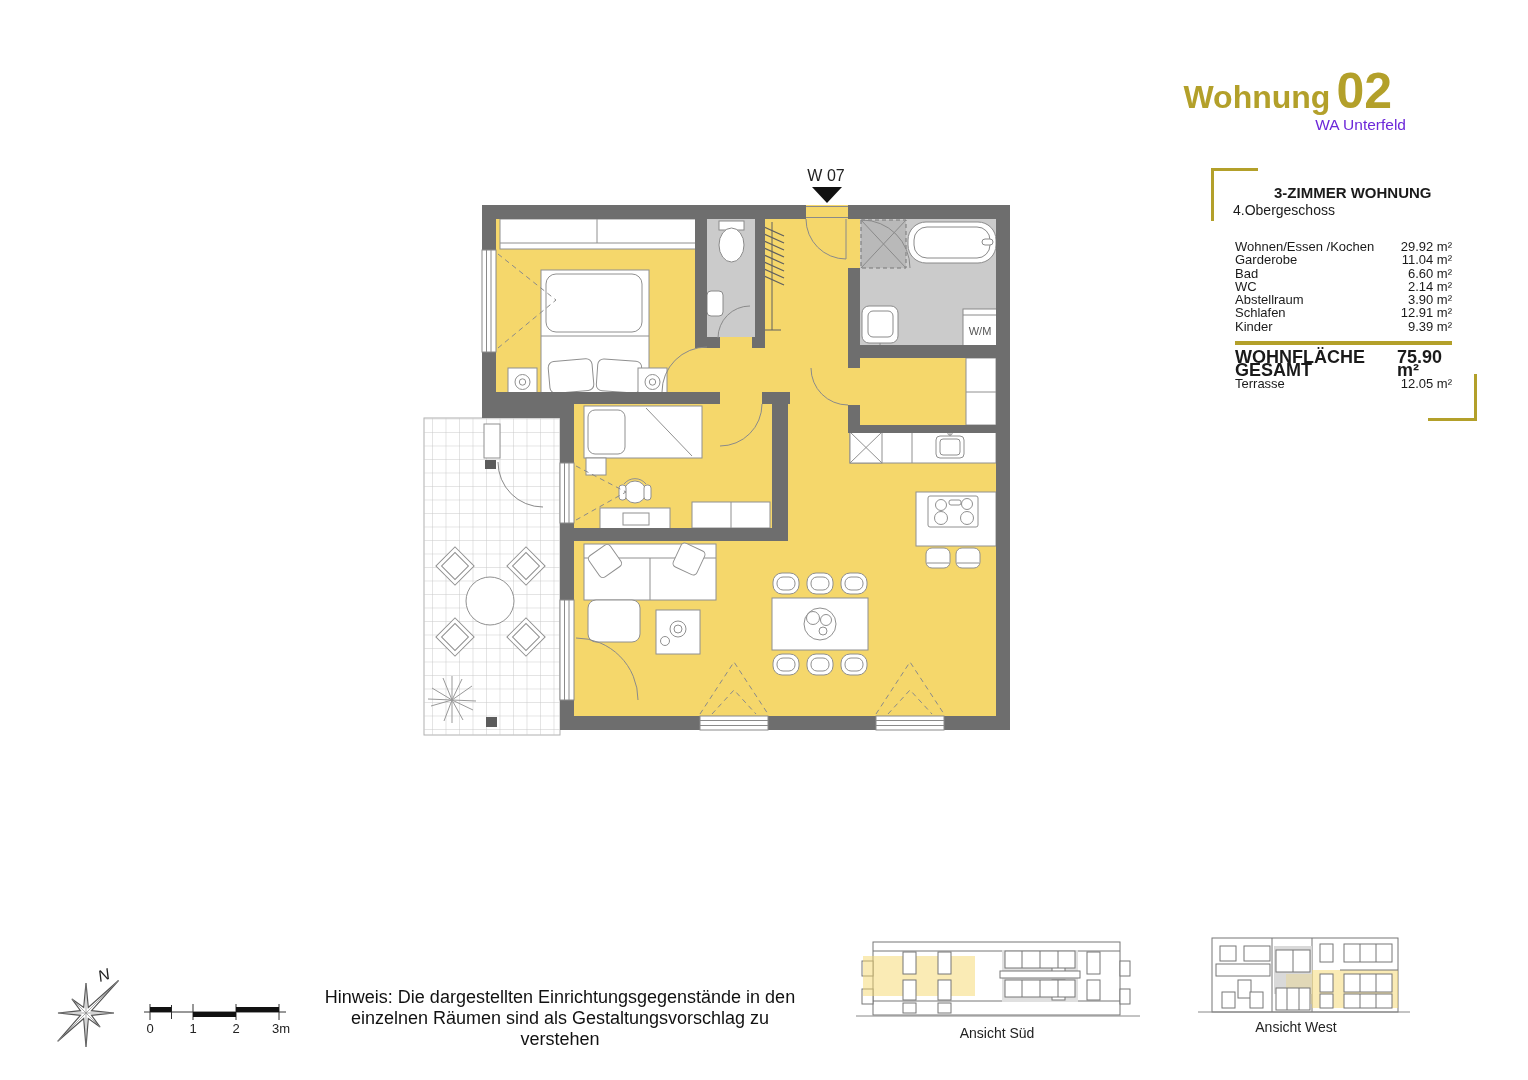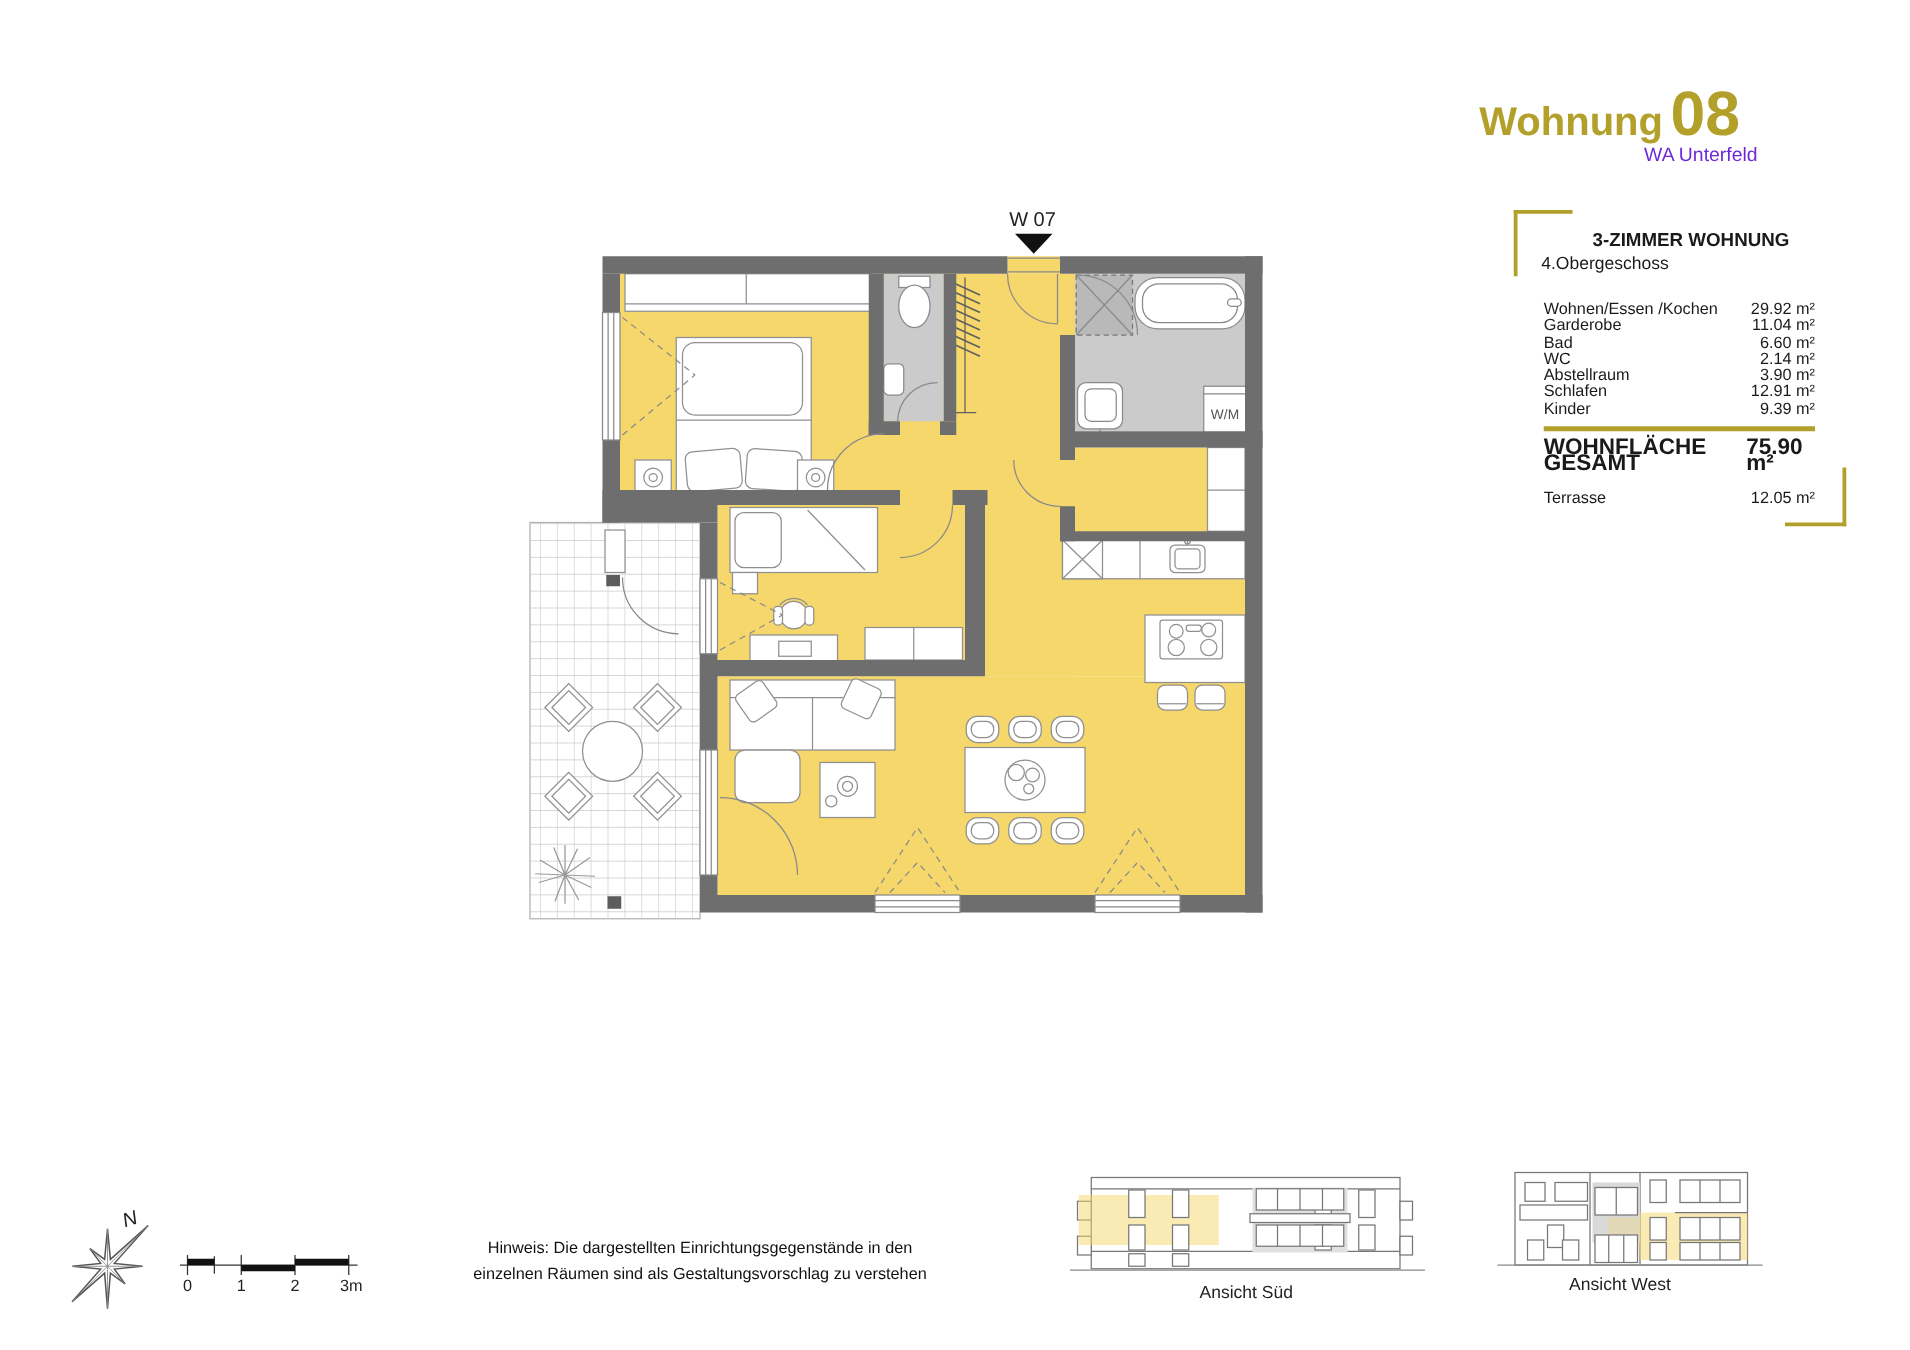--- a/index.html
+++ b/index.html
@@ -16,33 +16,33 @@
   .bracket-tl{position:absolute;left:1211px;top:168px;width:44px;height:50px;
       border-left:3.5px solid #B3A02A;border-top:3.5px solid #B3A02A;}
   .bracket-br{position:absolute;left:1428px;top:374px;width:46px;height:44px;
       border-right:3.5px solid #B3A02A;border-bottom:3.5px solid #B3A02A;}
   .info-h1{position:absolute;left:1233px;top:184px;font-size:15px;font-weight:bold;margin-left:41px;}
   .info-h2{position:absolute;left:1233px;top:202px;font-size:14px;}
   .rooms{position:absolute;left:1235px;top:240px;width:217px;font-size:13px;line-height:13.3px;}
   .rooms .row{display:flex;justify-content:space-between;}
   .rooms .rule{height:3.5px;background:#B3A02A;margin:8px 0 6px 0;}
   .rooms .row.total{font-weight:bold;font-size:18px;}
-  .rooms .row.terr{margin-top:14px;}
+  .rooms .row.terr{margin-top:0;}
   
   .note{position:absolute;left:318px;top:987px;width:484px;text-align:center;
-        font-size:13px;line-height:21px;color:#111;}
+        font-size:18px;line-height:21px;color:#111;}
 </style>
 </head>
 <body>
 
 <div id="sheet">
 
   <div class="hdr">
     <div class="t1">
-      <span class="w">Wohnung</span><span class="n">08</span>
+      <span class="w">Wohnung</span><span class="n">02</span>
     </div>
     <div class="t2">WA Unterfeld</div>
   </div>
 
   <div class="bracket-tl"></div>
   <div class="info-h1">3-ZIMMER WOHNUNG</div>
   <div class="info-h2">4.Obergeschoss</div>
 
   <div class="rooms">
     <div class="row">

